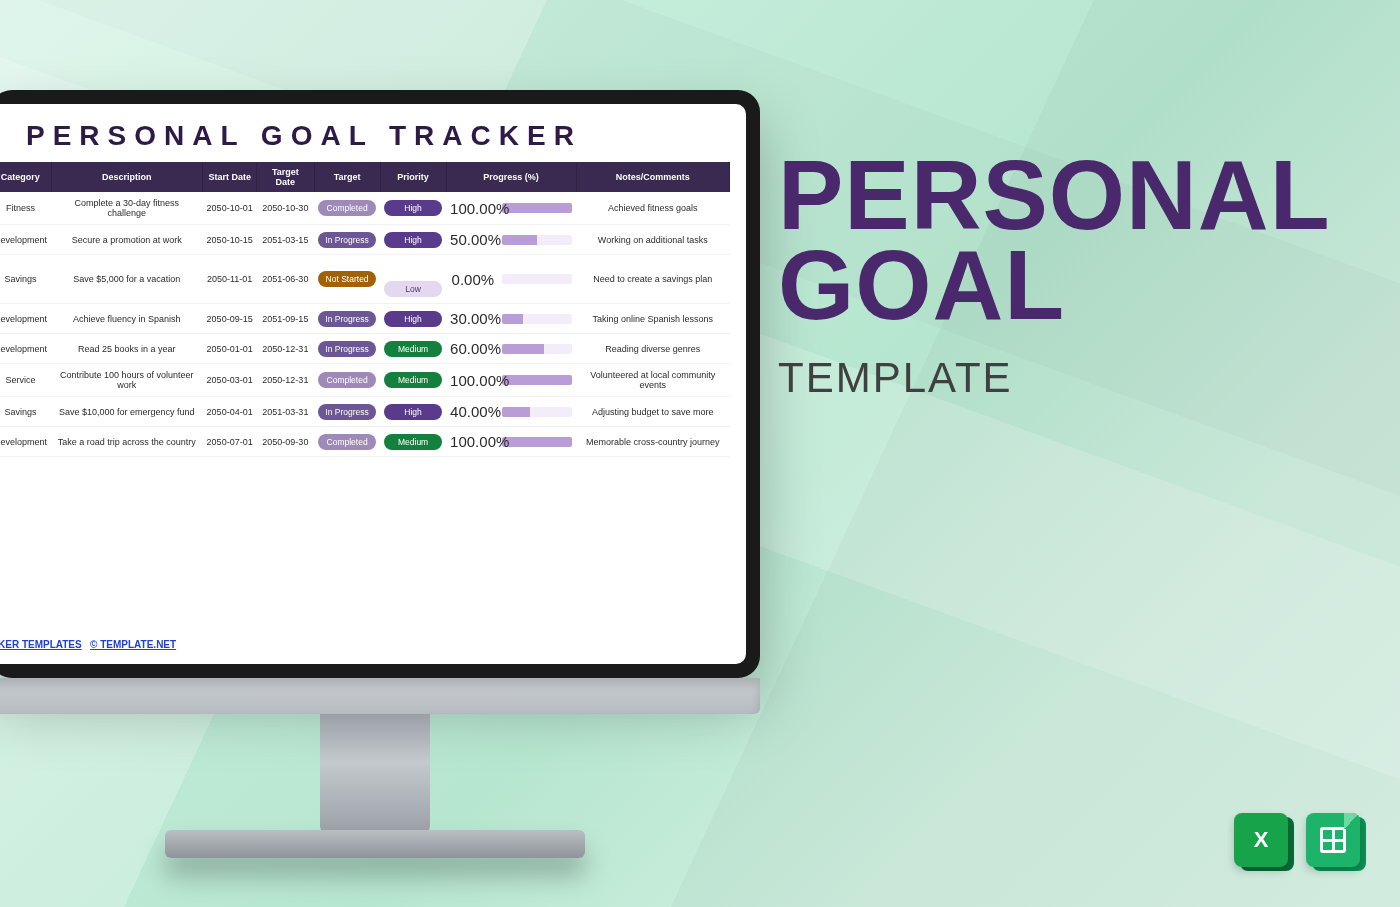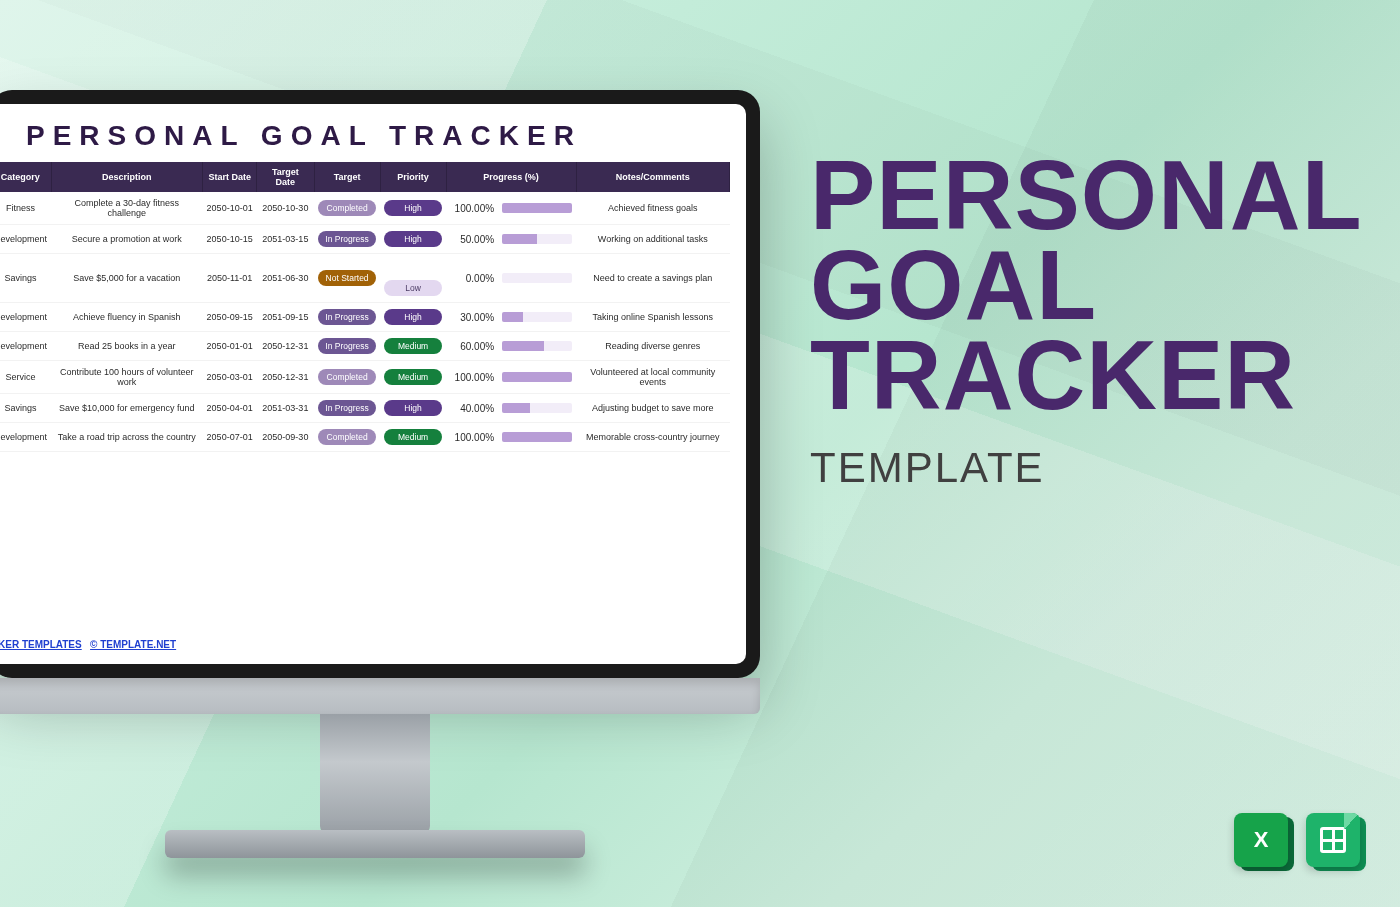--- a/index.html
+++ b/index.html
@@ -85,21 +85,21 @@
   .status-completed   { background:#9e89b8; }
   .status-inprogress  { background:#6c5693; }
   .status-notstarted  { background:#a16207; }
   .prio-high   { background:#5a3a8a; }
   .prio-medium { background:#15803d; }
   .prio-low    { background:#e3d8f0; color:#4a3a63;margin-top:20px; }
 
   .progress-wrap {
     display:flex; align-items:center; gap:6px; justify-content:flex-start;
   }
-  .progress-pct { width:44px; text-align:right; font-size:10px;}
+  .progress-pct { width:44px; text-align:right; font-size:15px;}
   .progress-bar {
     width:70px; height:10px; background:#f2edf8; border-radius:2px; overflow:hidden;
   }
   .progress-fill { height:100%; background:#b89dd6; }
 
   .footer-links {
     position:absolute; left:8px; bottom:14px;
     font-size:10px;
   }
   .footer-links a { color:#2040d0; text-decoration:underline; font-weight:600;}
@@ -123,21 +123,21 @@
     width: 420px; height: 28px;
     margin: -4px auto 0;
     background: linear-gradient(#b9bec3,#8e949a);
     border-radius: 6px;
     box-shadow: 0 18px 26px rgba(0,0,0,.25);
   }
 
   
   .hero {
     position:absolute;
-    left: 810px;
+    left: 778px;
     top: 150px;
     width: 540px;
   }
   .hero h1 {
     font-family: Impact, "Arial Black", sans-serif;
     font-weight: 900;
     font-size: 98px;
     line-height: 0.92;
     letter-spacing: 1px;
     color: #49286b;
@@ -364,21 +364,20 @@
   </div>
   <div class="chin"></div>
   <div class="stand-neck"></div>
   <div class="stand-base"></div>
 </div>
 
 <div class="hero">
   <h1>
     <span>PERSONAL</span><br>
     <span>GOAL</span><br>
-    <span>TRACKER</span>
   </h1>
   <div class="subtitle">TEMPLATE</div>
 </div>
 
 <div class="format-icons">
   <div class="fmt-icon">
     <div class="excel-back"></div>
     <div class="excel-front">X</div>
   </div>
   <div class="fmt-icon">

